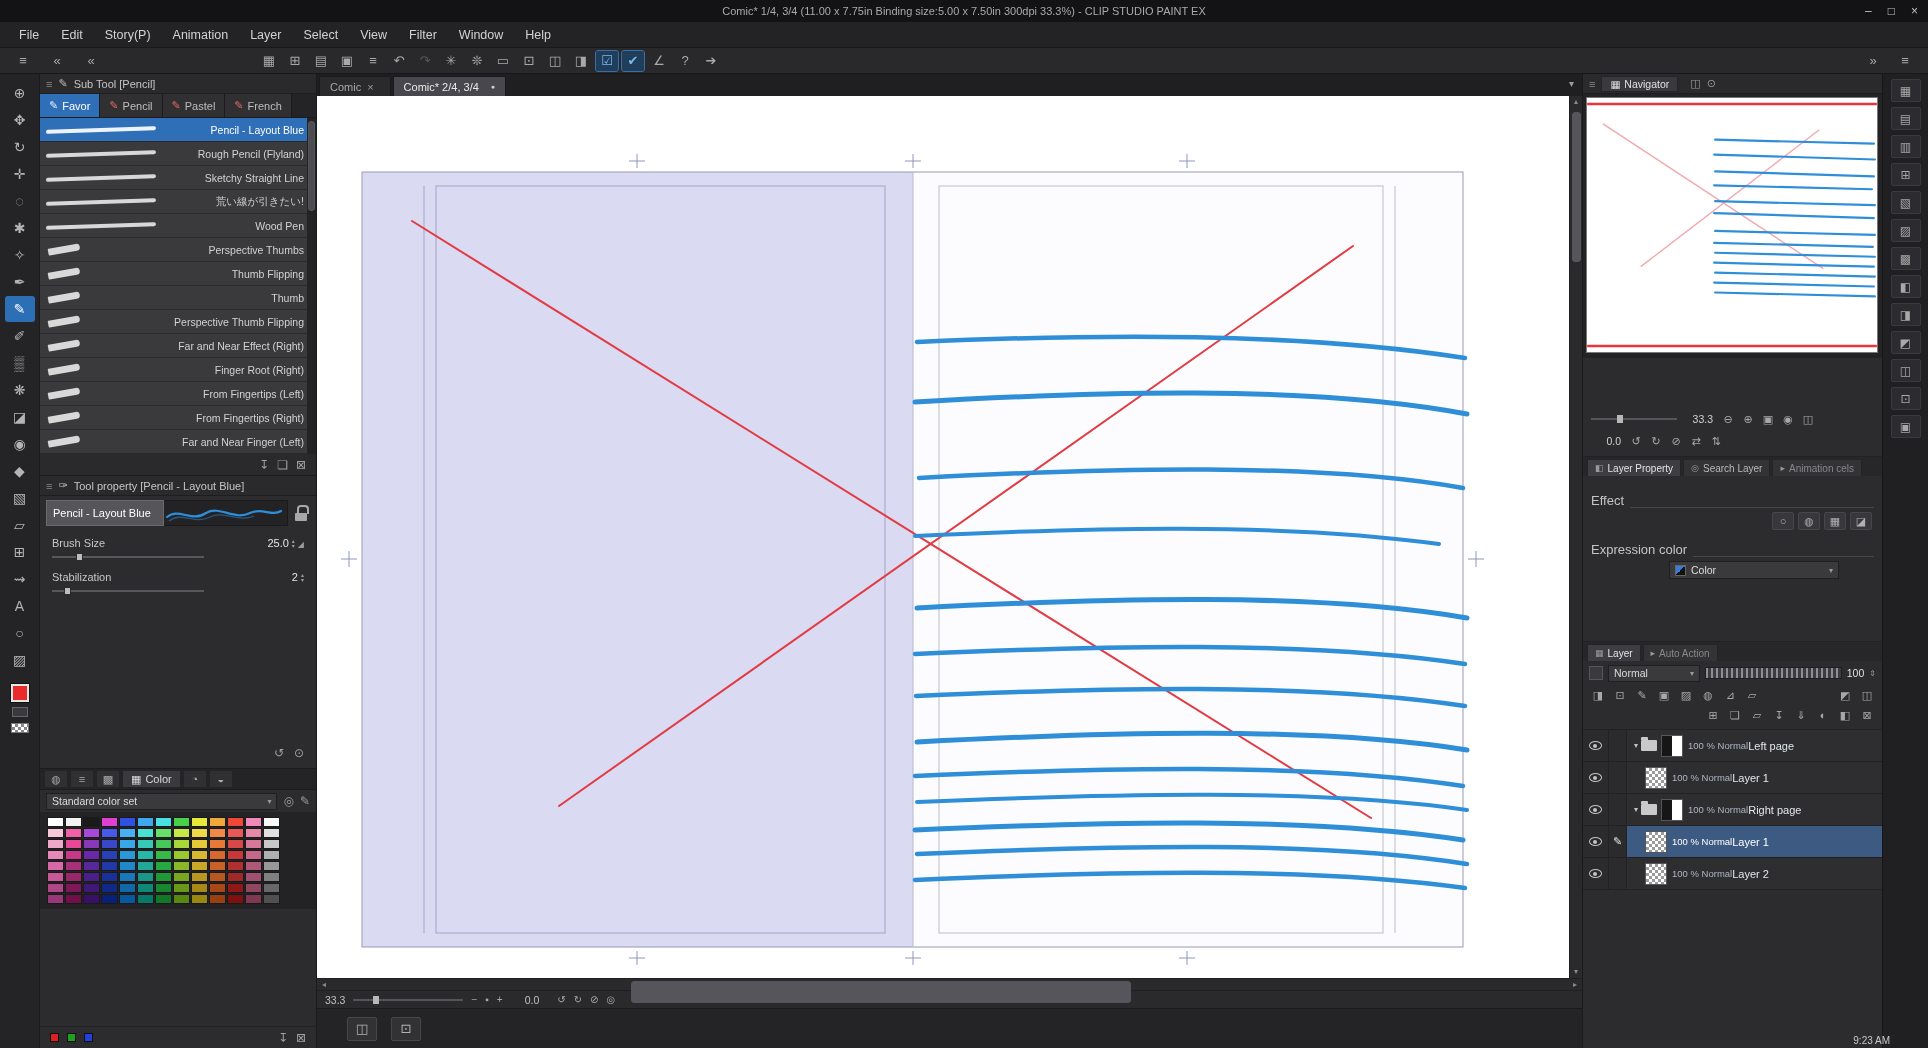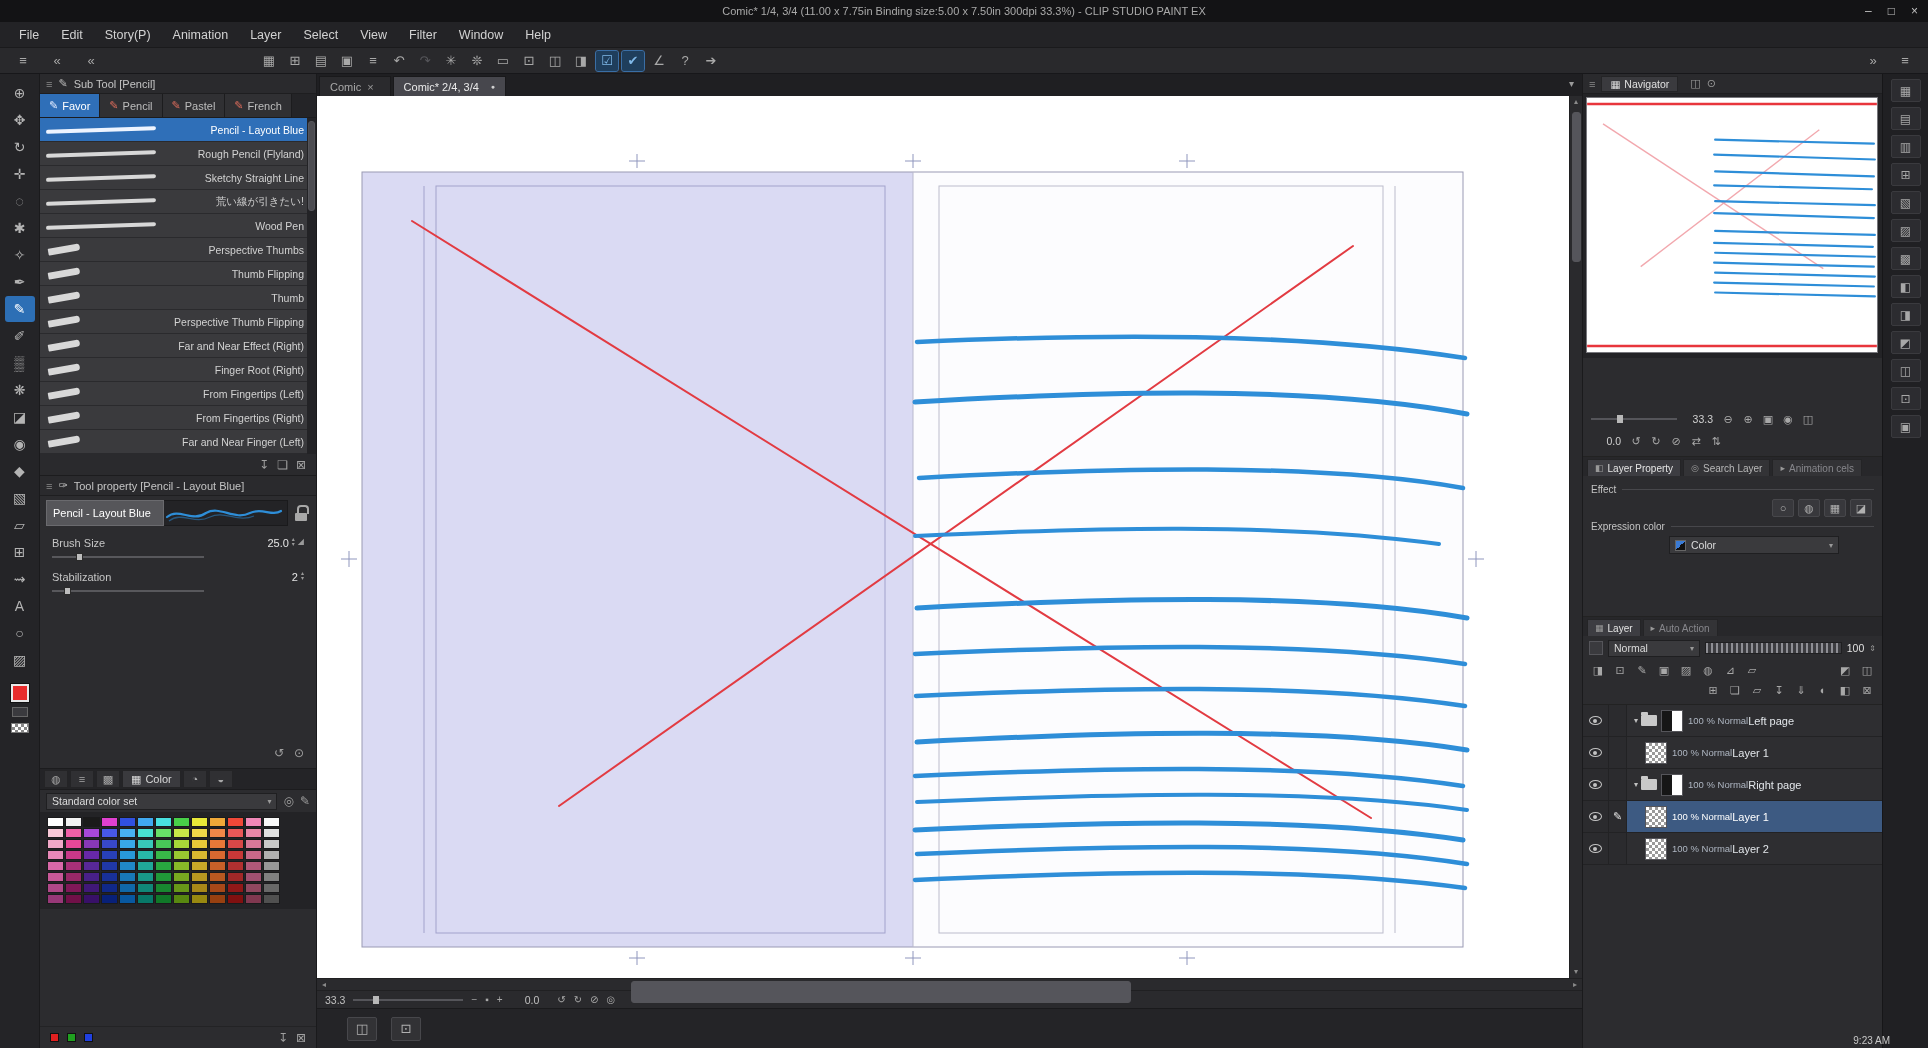--- a/index.html
+++ b/index.html
@@ -61,21 +61,21 @@
 
 .tp-name-row{height:34px;display:flex;align-items:center;background:#2c2c2f;padding:4px 6px;flex:0 0 auto;}
 .tp-name{width:118px;height:26px;background:#56565a;color:#fff;font-size:11px;display:flex;align-items:center;padding:0 6px;border:1px solid #6a6a6e;white-space:nowrap;overflow:hidden;}
 .tp-preview{flex:1;height:26px;background:#232326;border:1px solid #1a1a1c;border-left:none;overflow:hidden;}
 .tp-lock{width:14px;height:16px;position:relative;margin:0 2px 0 6px;flex:0 0 auto;}
 .tp-lock::before{content:"";position:absolute;top:0;left:3px;width:8px;height:7px;border:2px solid #a8a8a8;border-bottom:none;border-radius:4px 4px 0 0;}
 .tp-lock::after{content:"";position:absolute;bottom:0;left:1px;width:12px;height:8px;background:#a8a8a8;border-radius:1px;}
 .tp-ctrl{padding:7px 12px 2px;flex:0 0 auto;}
 .tp-ctrl .row1{display:flex;align-items:center;}
 .tp-ctrl label{font-size:11px;color:#c6c6c6;}
-.tp-val{margin-left:auto;display:flex;align-items:flex-start;gap:3px;}
+.tp-val{margin-left:auto;display:flex;align-items:flex-end;gap:3px;}
 .tp-val .num{min-width:34px;text-align:right;font-size:11px;color:#e4e4e4;}
 .spin{display:flex;flex-direction:column;font-size:6px;color:#999;line-height:5px;}
 .unit-btn{font-size:8px;color:#9a9a9a;}
 .tp-slider{height:10px;position:relative;margin-top:3px;width:152px;}
 .tp-slider .track{position:absolute;top:4px;left:0;right:0;height:2px;background:#58585c;}
 .tp-slider .handle{position:absolute;top:1px;width:7px;height:8px;background:#bdbdbd;border:1px solid #2a2a2a;}
 .tp-footer{display:flex;justify-content:flex-end;gap:10px;padding:0 12px;margin-top:148px;flex:0 0 auto;}
 
 
 .cs-tabs{height:22px;display:flex;align-items:center;gap:2px;background:#242427;border-top:1px solid #1c1c1e;border-bottom:1px solid #1c1c1e;padding:0 4px;margin-top:8px;flex:0 0 auto;}
@@ -130,21 +130,21 @@
 .nav-slider .handle{position:absolute;top:0;left:26px;width:6px;height:8px;background:#b8b8b8;}
 .nav-num{min-width:30px;text-align:right;}
 .nav-ico{width:18px;height:16px;display:flex;align-items:center;justify-content:center;font-size:11px;color:#a8a8a8;}
 
 .lp-tabs{display:flex;gap:2px;padding:2px 4px 0;margin-top:4px;border-top:1px solid #222;background:#27272a;height:20px;flex:0 0 auto;}
 .lp-tab{display:flex;align-items:center;gap:4px;font-size:10px;color:#b8b8b8;background:#333336;padding:0 7px;height:17px;border:1px solid #242426;border-bottom:none;white-space:nowrap;overflow:hidden;}
 .lp-tab.active{background:#3d3d42;color:#e4e4e4;}
 .lp-tab.dim{color:#87878c;}
 .lp-tab i{font-style:normal;font-size:9px;color:#999;}
 .lp-section{padding:5px 8px 0;flex:0 0 auto;}
-.lp-label-row{display:flex;align-items:center;gap:6px;font-size:10px;color:#c4c4c4;margin-top:3px;}
+.lp-label-row{display:flex;align-items:flex-end;gap:6px;font-size:13px;color:#c4c4c4;margin-top:12px;}
 .lp-label-row .rule{flex:1;border-top:1px solid #47474b;}
 .lp-icons{display:flex;justify-content:flex-end;gap:4px;margin:4px 2px;}
 .lp-ico{width:22px;height:18px;background:#38383c;border:1px solid #47474b;border-radius:2px;display:flex;align-items:center;justify-content:center;font-size:11px;color:#b0b0b0;}
 .expr-select{margin:4px 2px 0 78px;width:170px;height:18px;background:#3a3a3d;border:1px solid #1f1f21;display:flex;align-items:center;gap:5px;font-size:10.5px;color:#dcdcdc;padding:0 5px;}
 .expr-select .chipbox{width:11px;height:11px;background:linear-gradient(135deg,#3a7bd5 50%,#111 50%);border:1px solid #666;}
 .expr-select .dd{margin-left:auto;font-size:8px;color:#999;}
 
 .lyr-tabs{display:flex;gap:2px;padding:2px 4px 0;margin-top:62px;border-top:1px solid #222;background:#27272a;height:20px;flex:0 0 auto;}
 .blend-row{height:24px;display:flex;align-items:center;gap:5px;padding:0 6px;flex:0 0 auto;}
 .mini-box{width:14px;height:14px;background:#3a3a3e;border:1px solid #55555a;}

